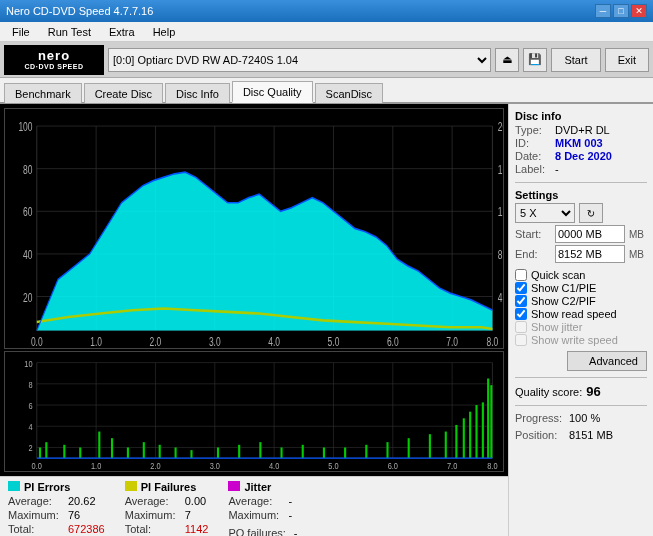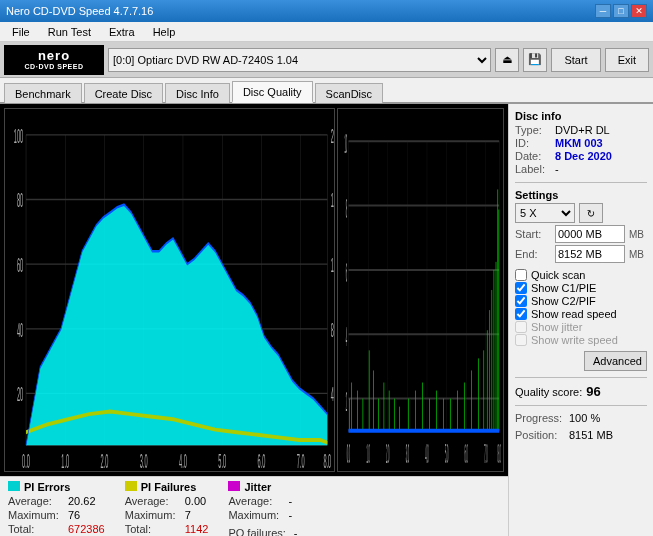--- a/index.html
+++ b/index.html
@@ -120,21 +120,21 @@
     #main-content {
       display: flex;
       height: calc(536px - 22px - 20px - 36px - 26px);
     }
 
     
     #chart-area {
       flex: 1;
       background: #000;
       display: flex;
-      flex-direction: row;
+      flex-direction: column;
       padding: 4px;
       gap: 2px;
     }
 
     
     #top-chart {
       flex: 2;
       background: #000;
       position: relative;
       border: 1px solid #444;
@@ -228,21 +228,21 @@
     .checkbox-row label { font-size: 11px; }
     .checkbox-row.disabled label { color: #999; }
     .advanced-btn {
       background: #e0e0e0;
       border: 1px solid #999;
       padding: 3px 8px;
       cursor: pointer;
       font-size: 11px;
       text-align: right;
       align-self: flex-end;
-      width: 63px;
+      width: 80px;
     }
     .divider { border-top: 1px solid #bbb; margin: 2px 0; }
     .quality-row { display: flex; gap: 4px; align-items: center; }
     .quality-val { font-weight: bold; font-size: 13px; }
     .progress-row { display: flex; gap: 4px; align-items: center; margin-bottom: 1px; }
     .progress-key { color: #555; min-width: 50px; }
     .progress-val { color: #000; }
 
     
     .chart-svg { width: 100%; height: 100%; }

